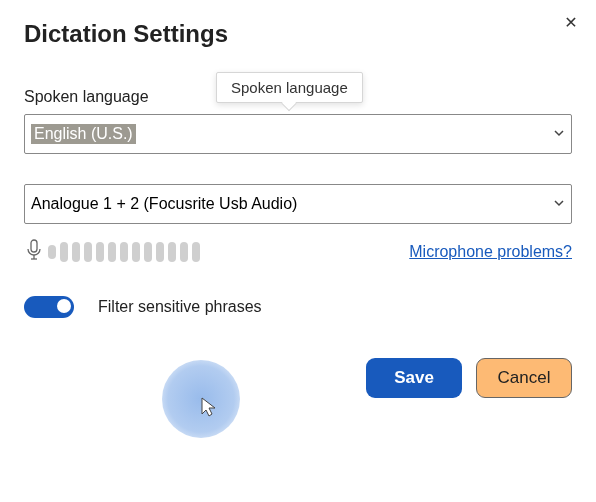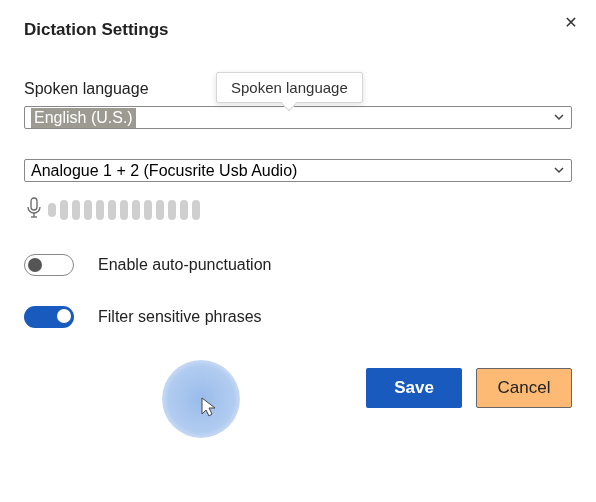--- a/index.html
+++ b/index.html
@@ -22,33 +22,33 @@
     right: 14px;
     width: 22px;
     height: 22px;
     cursor: pointer;
     font-size: 16px;
     color: #333;
     text-align: center;
     line-height: 22px;
   }
   .title {
-    font-size: 17px;
+    font-size: 24px;
     font-weight: 600;
     color: #222;
     margin: 0 0 40px 0;
   }
   .field-label {
     font-size: 16px;
     color: #222;
     margin-bottom: 8px;
   }
   .select-box {
     width: 100%;
-    height: 23px;
+    height: 40px;
     border: 1px solid #888;
     border-radius: 2px;
     display: flex;
     align-items: center;
     justify-content: space-between;
     padding: 0 6px 0 6px;
     margin-bottom: 30px;
     cursor: pointer;
     background: #fff;
     font-size: 16px;
@@ -164,21 +164,21 @@
   .buttons {
     display: flex;
     gap: 14px;
     justify-content: flex-end;
     margin-top: 40px;
   }
   .btn {
     min-width: 96px;
     height: 40px;
     font-size: 17px;
-    border-radius: 2px;
+    border-radius: 9px;
     cursor: pointer;
     display: flex;
     align-items: center;
     justify-content: center;
   }
   .btn.primary {
     background: #185abd;
     color: #fff;
     border: none;
     font-weight: 600;
@@ -254,28 +254,23 @@
       <div class="bar"></div>
       <div class="bar"></div>
       <div class="bar"></div>
       <div class="bar"></div>
       <div class="bar"></div>
       <div class="bar"></div>
       <div class="bar"></div>
       <div class="bar"></div>
       <div class="bar"></div>
     </div>
-  </div>
-
-  <div class="toggle-row">
-    <div class="toggle off">
-        <div class="knob"></div>
-      </div>
-    <div class="toggle-label">Enable auto-punctuation</div>
-  </div>
+    <a class="mic-problems">Microphone problems?</a>
+  </div>
+
 
   <div class="toggle-row">
     <div class="toggle on">
         <div class="knob"></div>
       </div>
     <div class="toggle-label">Filter sensitive phrases</div>
   </div>
 
   <div class="buttons">
     <div class="btn primary">Save</div>

